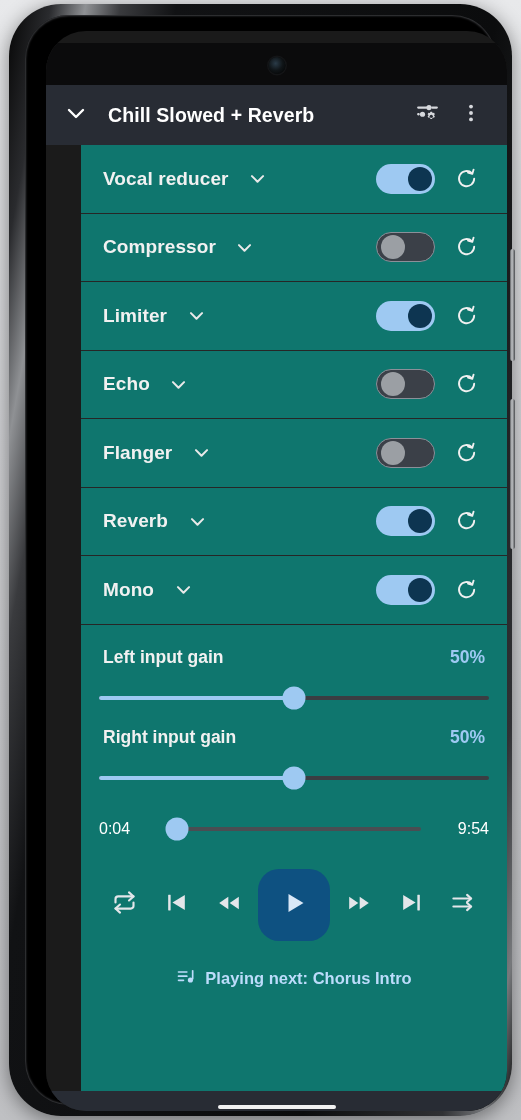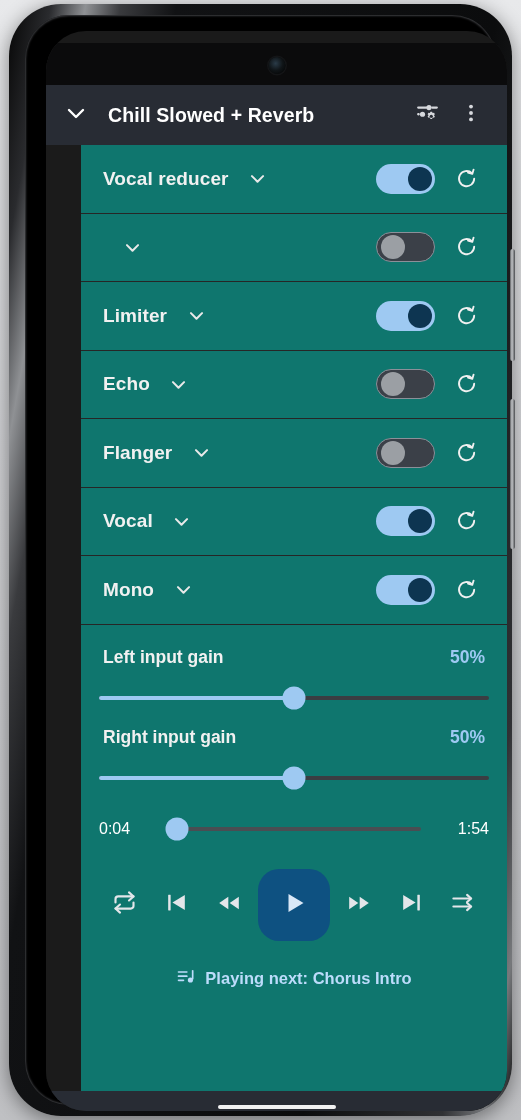--- a/index.html
+++ b/index.html
@@ -170,20 +170,21 @@
               </span>
               <span class="resetbtn">
                 <svg width="24" height="24" viewBox="0 0 24 24" fill="none" stroke="#f0f0f0" stroke-width="1.85" stroke-linecap="round">
                   <path d="M19.2 11.6a7.6 7.6 0 1 1-2.3-5.4"></path>
                   <polyline points="18.6,2.6 17.3,6.9 13,5.6" stroke-linejoin="round"></polyline>
                   </svg>
               </span>
             </div>
 
             <div class="fxrow">
+              <span class="fxname">Compressor</span>
               <span class="fxchev">
                 <svg width="19" height="19" viewBox="0 0 24 24" fill="none" stroke="#e9e9e9" stroke-width="2.6" stroke-linecap="round" stroke-linejoin="round">
                   <polyline points="5,9 12,16 19,9"></polyline>
                   </svg>
               </span>
               <span class="spacer"></span>
               <span class="tg off">
                 <span class="knob"></span>
               </span>
               <span class="resetbtn">
@@ -245,21 +246,21 @@
               </span>
               <span class="resetbtn">
                 <svg width="24" height="24" viewBox="0 0 24 24" fill="none" stroke="#f0f0f0" stroke-width="1.85" stroke-linecap="round">
                   <path d="M19.2 11.6a7.6 7.6 0 1 1-2.3-5.4"></path>
                   <polyline points="18.6,2.6 17.3,6.9 13,5.6" stroke-linejoin="round"></polyline>
                   </svg>
               </span>
             </div>
 
             <div class="fxrow">
-              <span class="fxname">Vocal</span>
+              <span class="fxname">Reverb</span>
               <span class="fxchev">
                 <svg width="19" height="19" viewBox="0 0 24 24" fill="none" stroke="#e9e9e9" stroke-width="2.6" stroke-linecap="round" stroke-linejoin="round">
                   <polyline points="5,9 12,16 19,9"></polyline>
                   </svg>
               </span>
               <span class="spacer"></span>
               <span class="tg on">
                 <span class="knob"></span>
               </span>
               <span class="resetbtn">
@@ -317,21 +318,21 @@
 
 
             <div class="seekrow">
               <span class="timetxt">0:04</span>
               <span class="seekwrap">
                 <span class="seektrack">
                   <span class="seekfill" id="sfill" style="width: 4%;"></span>
                   <span class="seekthumb" id="sthumb" style="left: 4%;"></span>
                 </span>
               </span>
-              <span class="timetxt r">1:54</span>
+              <span class="timetxt r">9:54</span>
             </div>
 
             <div class="transport">
               <span class="tbtn">
                 <span>
                   <svg width="27" height="27" viewBox="0 0 24 24" fill="none" stroke="#e4e6ea" stroke-width="1.9" stroke-linecap="round" stroke-linejoin="round">
                     <polyline points="16,3 20,6.6 16,10.2"></polyline>
                     <path d="M4 12V9a2.4 2.4 0 0 1 2.4-2.4H20"></path>
                     <polyline points="8,21 4,17.4 8,13.8"></polyline>
                     <path d="M20 12v3a2.4 2.4 0 0 1-2.4 2.4H4"></path>

